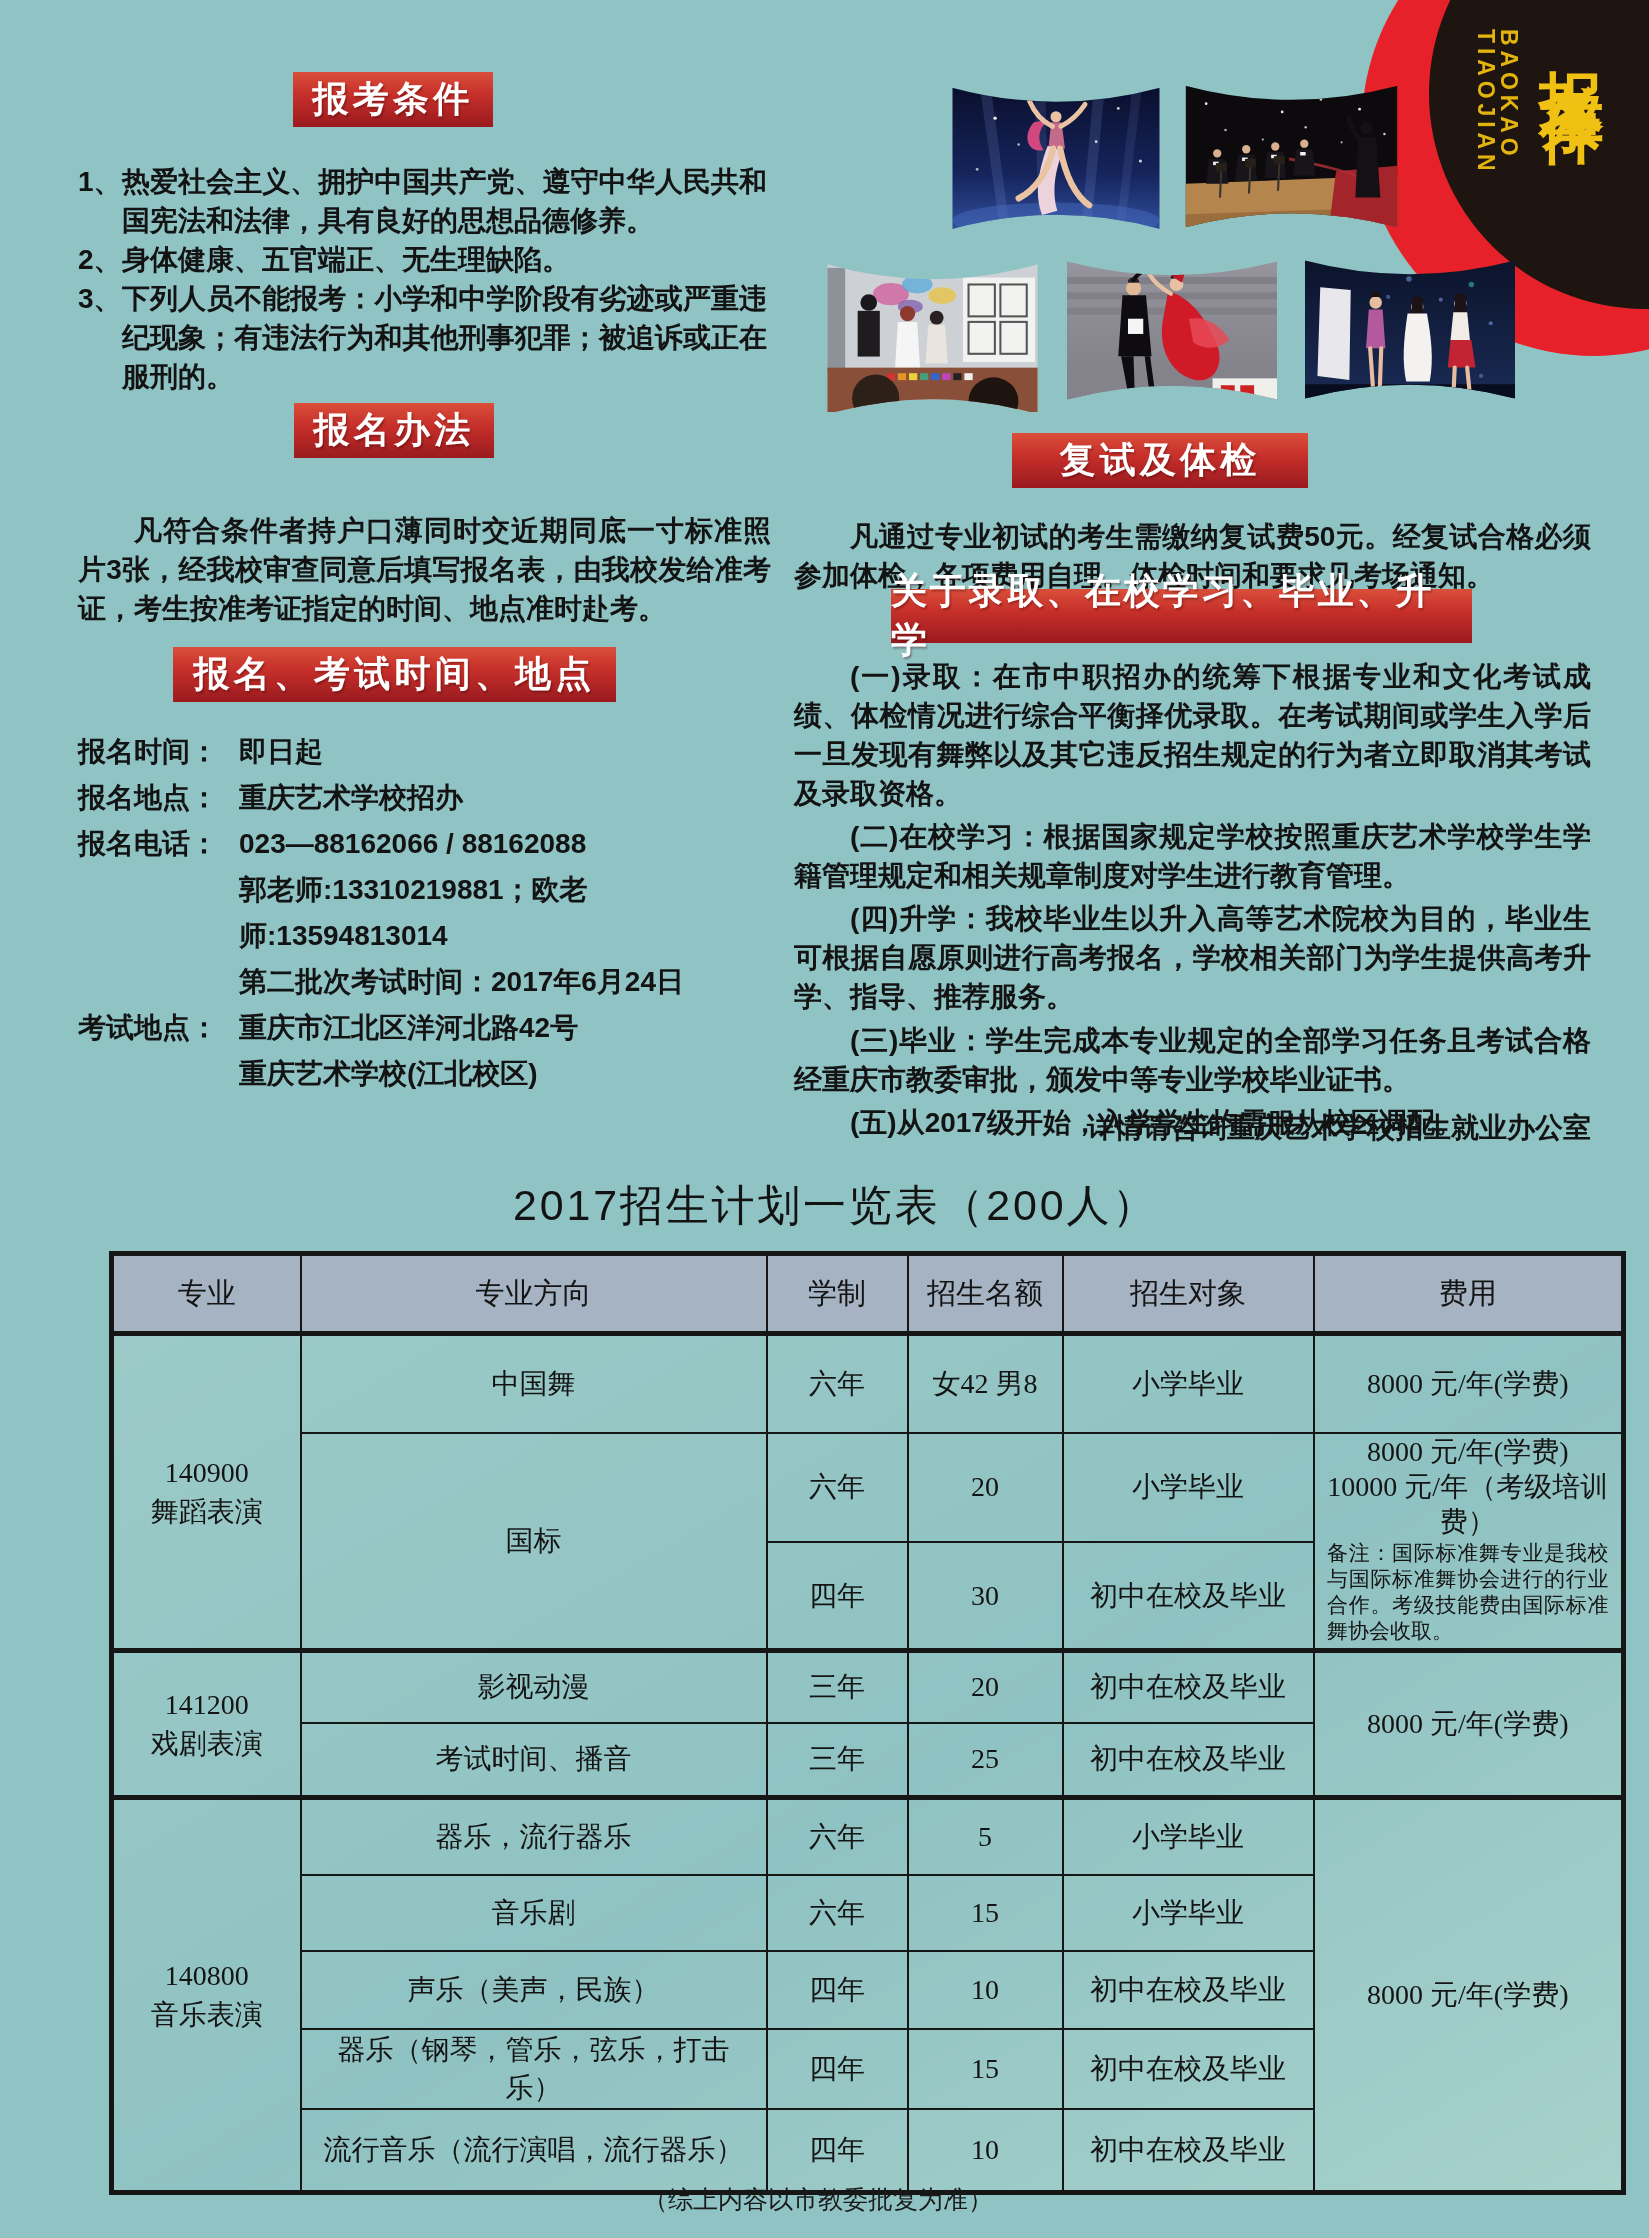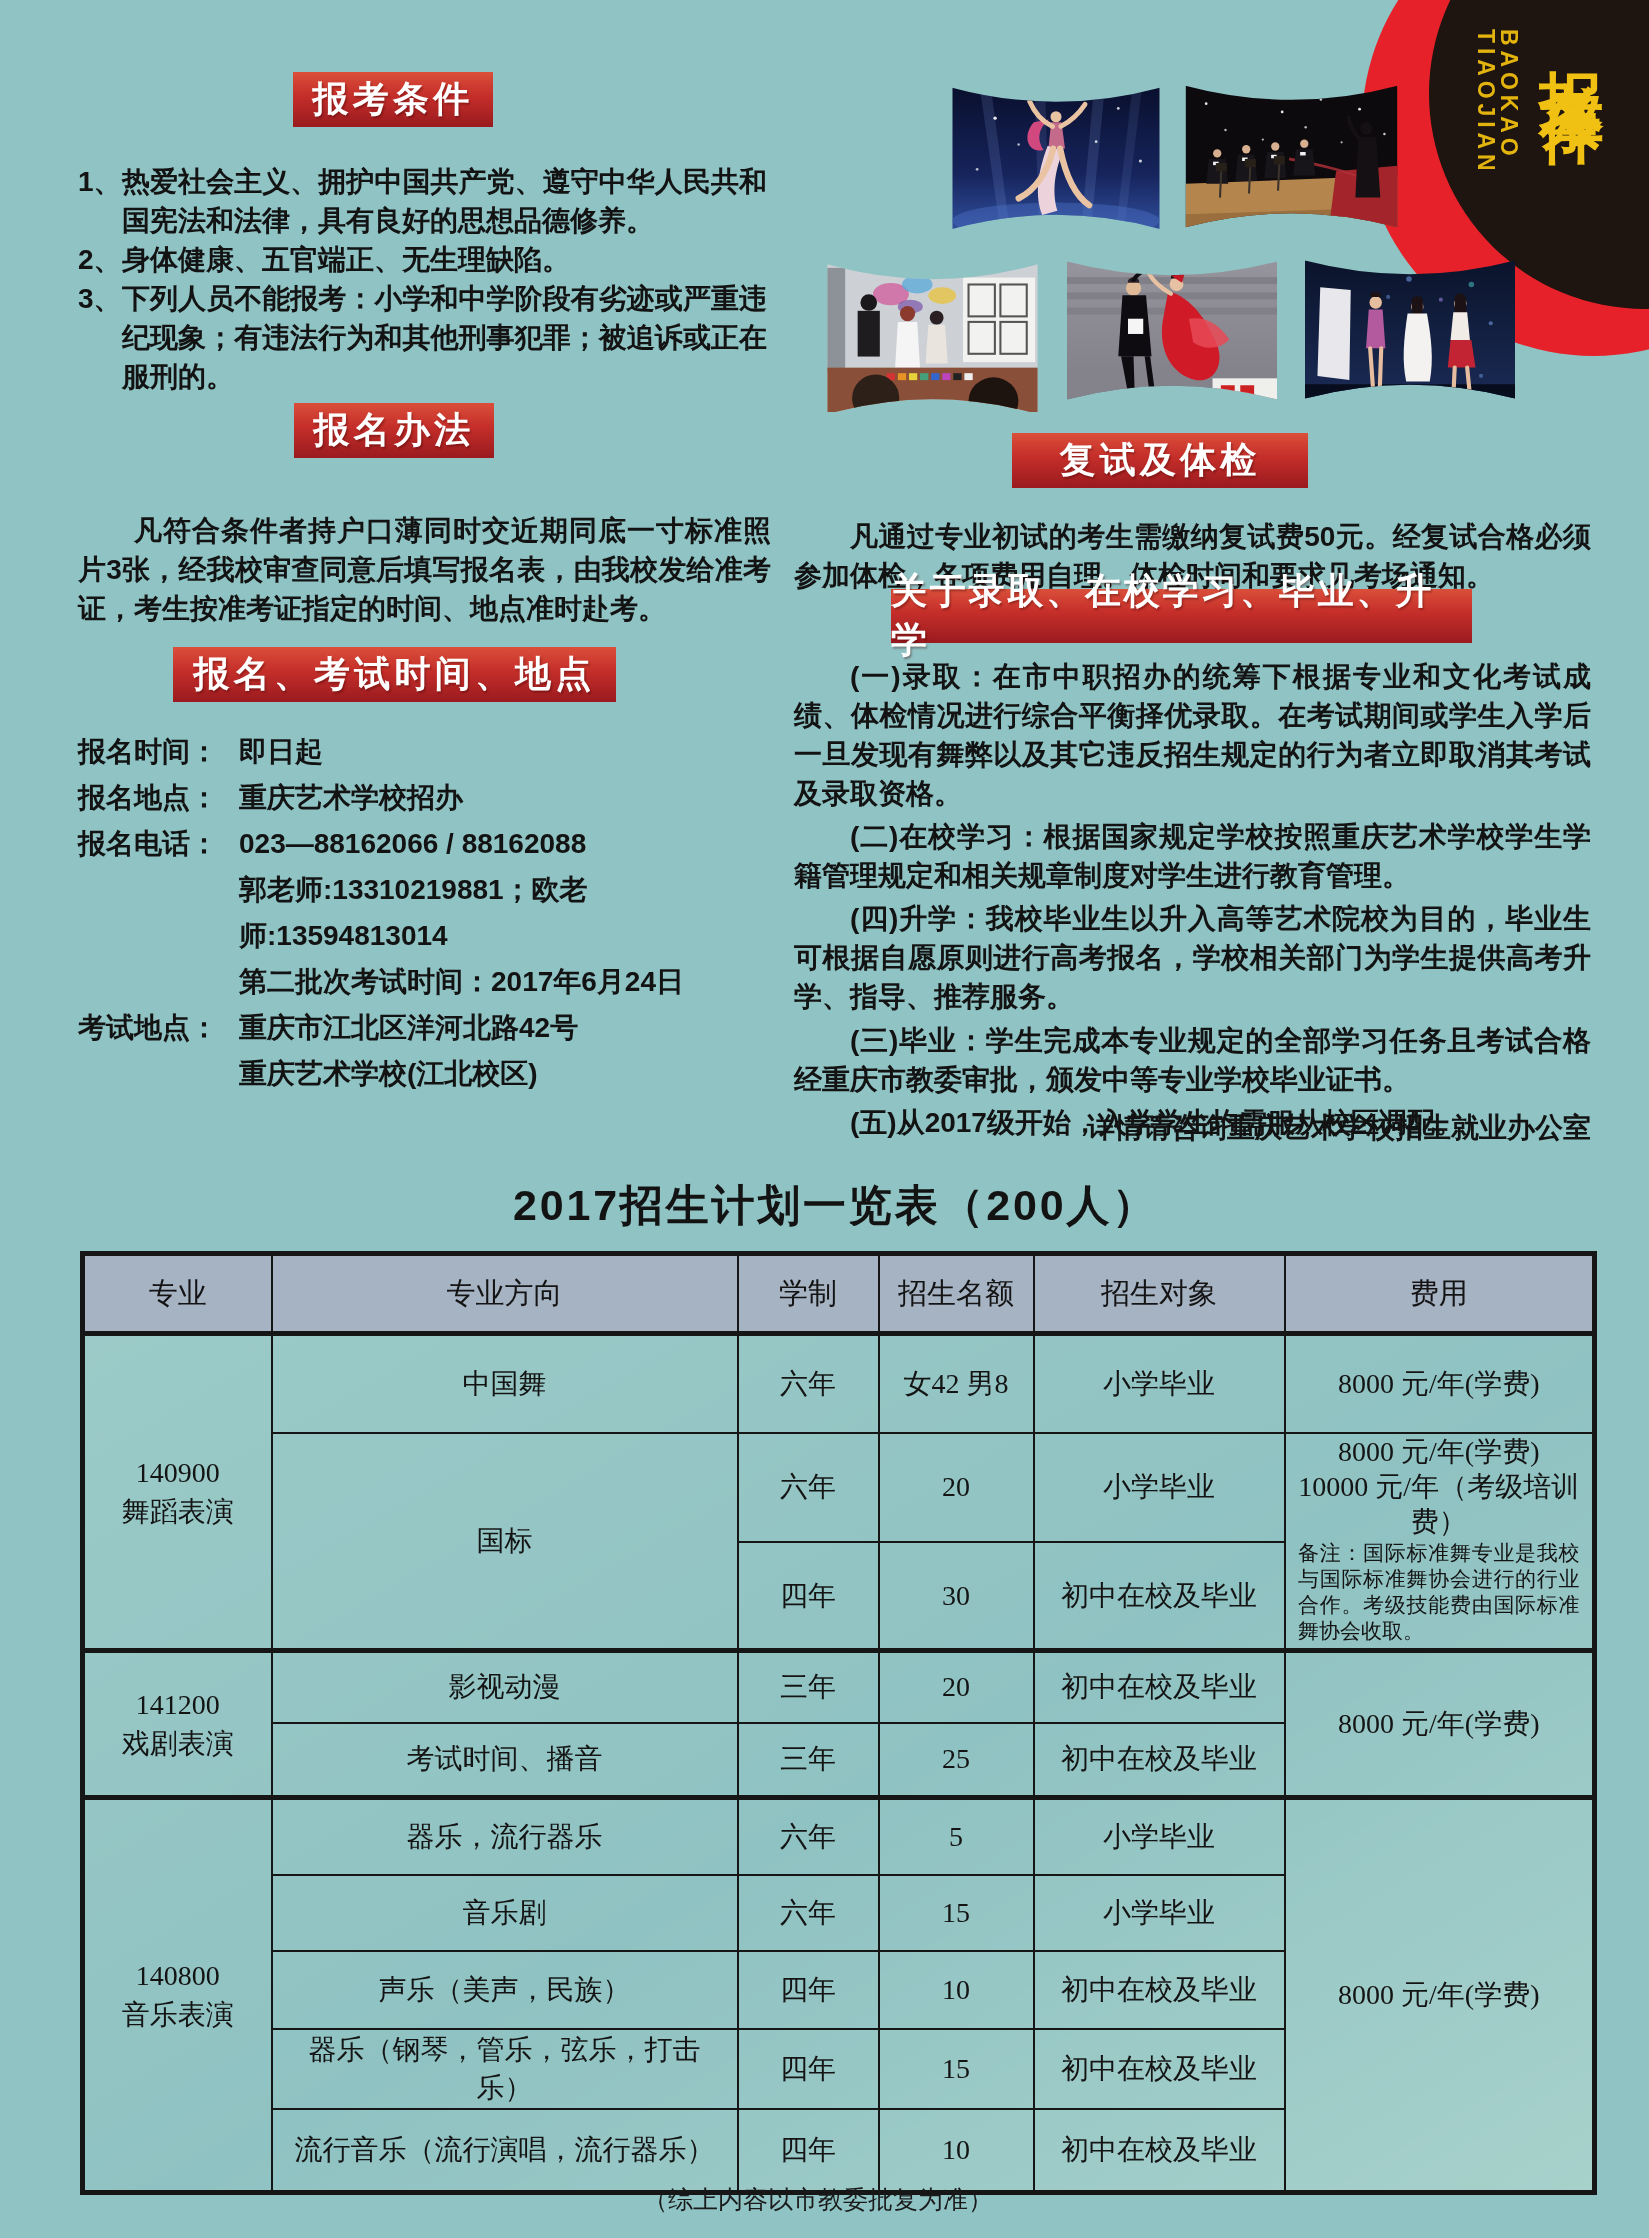--- a/index.html
+++ b/index.html
@@ -34,28 +34,28 @@
   
   .item-list{position:absolute;left:794px;top:657px;width:797px;}
   .item{font-size:28px;line-height:39px;font-weight:700;color:#131313;text-align:justify;text-indent:2em;margin-bottom:4.2px;}
   .contact-note{position:absolute;left:794px;top:1109px;width:797px;text-align:right;
     font-size:28px;font-weight:700;color:#131313;}
 
   .photo{position:absolute;}
 
   
   .tbl-title{position:absolute;left:80px;top:1177px;width:1511px;text-align:center;
-    font-size:43px;font-weight:700;color:#131313;letter-spacing:2.8px;}
+    font-size:43px;font-weight:400;color:#131313;letter-spacing:2.8px;}
   .plan-table{position:absolute;left:80px;top:1251px;border-collapse:collapse;table-layout:fixed;width:1511px;
     background:linear-gradient(150deg,#9ccbc8 0%,#8fc2c2 55%,#a7d1cb 100%);
     font-family:"Liberation Serif","DejaVu Serif",serif;color:#141414;}
   .plan-table td{border:2.1px solid #161616;text-align:center;vertical-align:middle;
     font-size:28px;padding:0 8.3px;overflow:hidden;}
   .plan-table td.hd{background:#a6b3c3;font-size:29px;border-bottom-width:5.5px;}
-  .plan-table{border:5.5px solid #161616;}
+  .plan-table{border:5.5px solid #161616;margin-left:29px;}
   tr.sec td{border-top-width:5.5px;}
   .major-code,.major-name{display:block;line-height:39px;}
   .fee{font-size:26px;}
   .fee-line{display:block;line-height:35px;}
   .fee-note{display:block;font-size:21px;line-height:26px;text-align:justify;padding:1.4px 4.2px 4.2px 4.2px;}
   .tbl-foot{position:absolute;left:80px;top:2183px;width:1511px;text-align:center;padding-right:35px;
     font-family:"Liberation Serif","DejaVu Serif",serif;font-size:25px;color:#1a1a1a;box-sizing:border-box;}
 </style>
 </head>
 <body>

